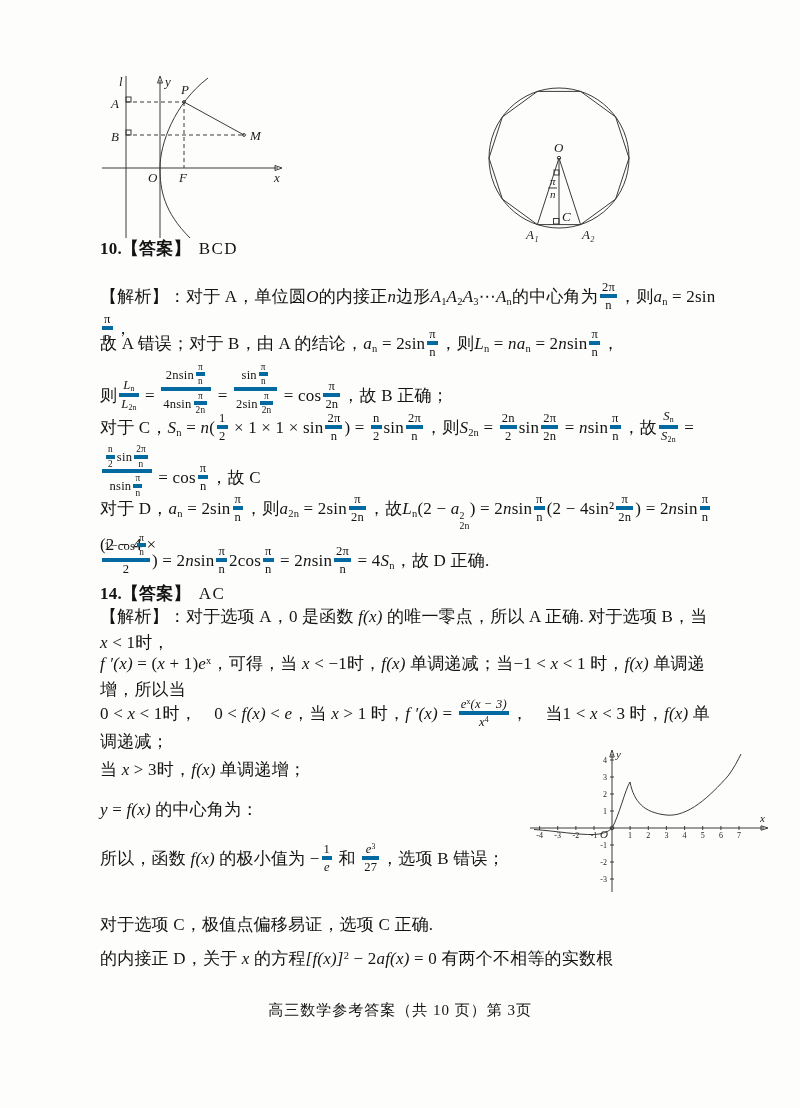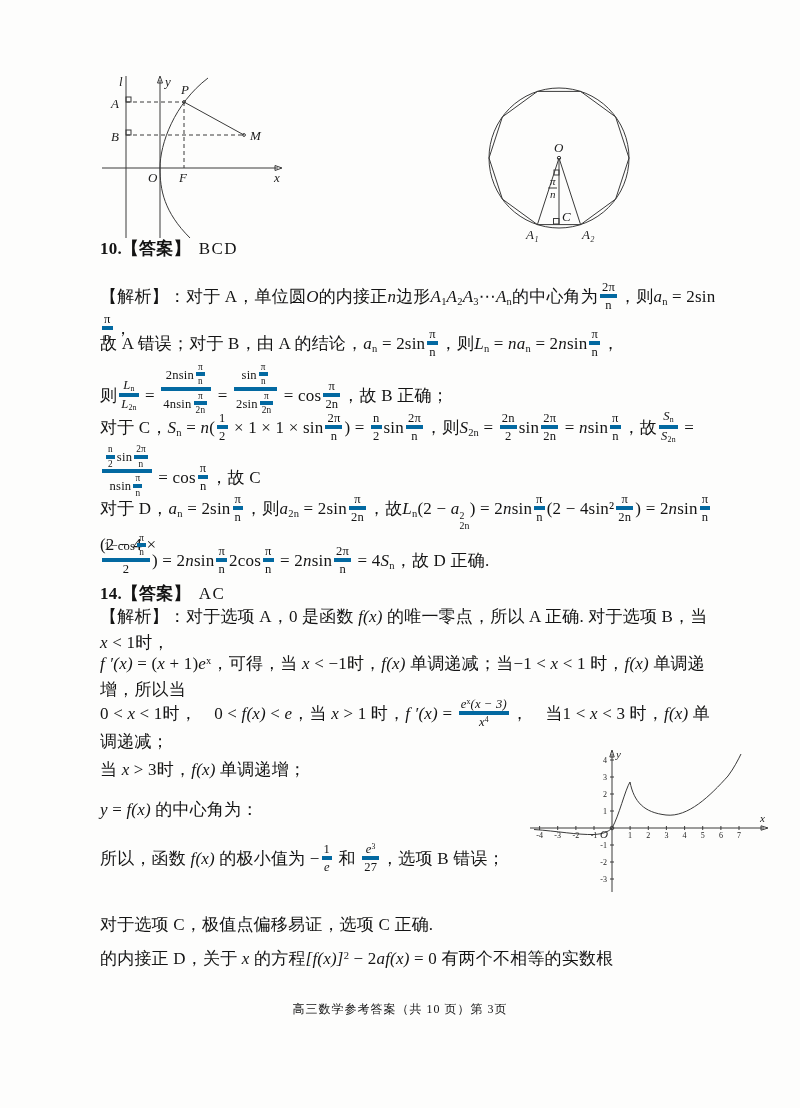--- a/index.html
+++ b/index.html
@@ -23,21 +23,21 @@
         line-height:1.12;margin:0 2px;}
   .fn{display:block;border-bottom:4px solid #0369a1;padding:0 2px;}
   .fd{display:block;padding:0 2px;}
   .scr{display:inline;}
   .sp{font-size:.62em;vertical-align:.5em;}
   .sb{font-size:.62em;vertical-align:-.25em;}
   .ssc{display:inline-flex;flex-direction:column;font-size:.58em;line-height:1.1;
        vertical-align:-.45em;text-align:left;}
   .ssc .s1,.ssc .s2{display:block;}
   .footer{position:absolute;top:1001px;left:0;width:100%;text-align:center;
-          font-size:12px;letter-spacing:1px;}
+          font-size:15px;letter-spacing:1px;}
 </style>
 </head>
 <body>
 
 <div class="page">
 
   <svg class="fig" style="left:98px;top:72px" width="190" height="170" viewBox="0 0 190 170">
     <line x1="28" y1="4" x2="28" y2="166"></line>
     <line x1="62" y1="166" x2="62" y2="8"></line>
     <polygon class="fill" points="62,4 59.5,11 64.5,11"></polygon>

